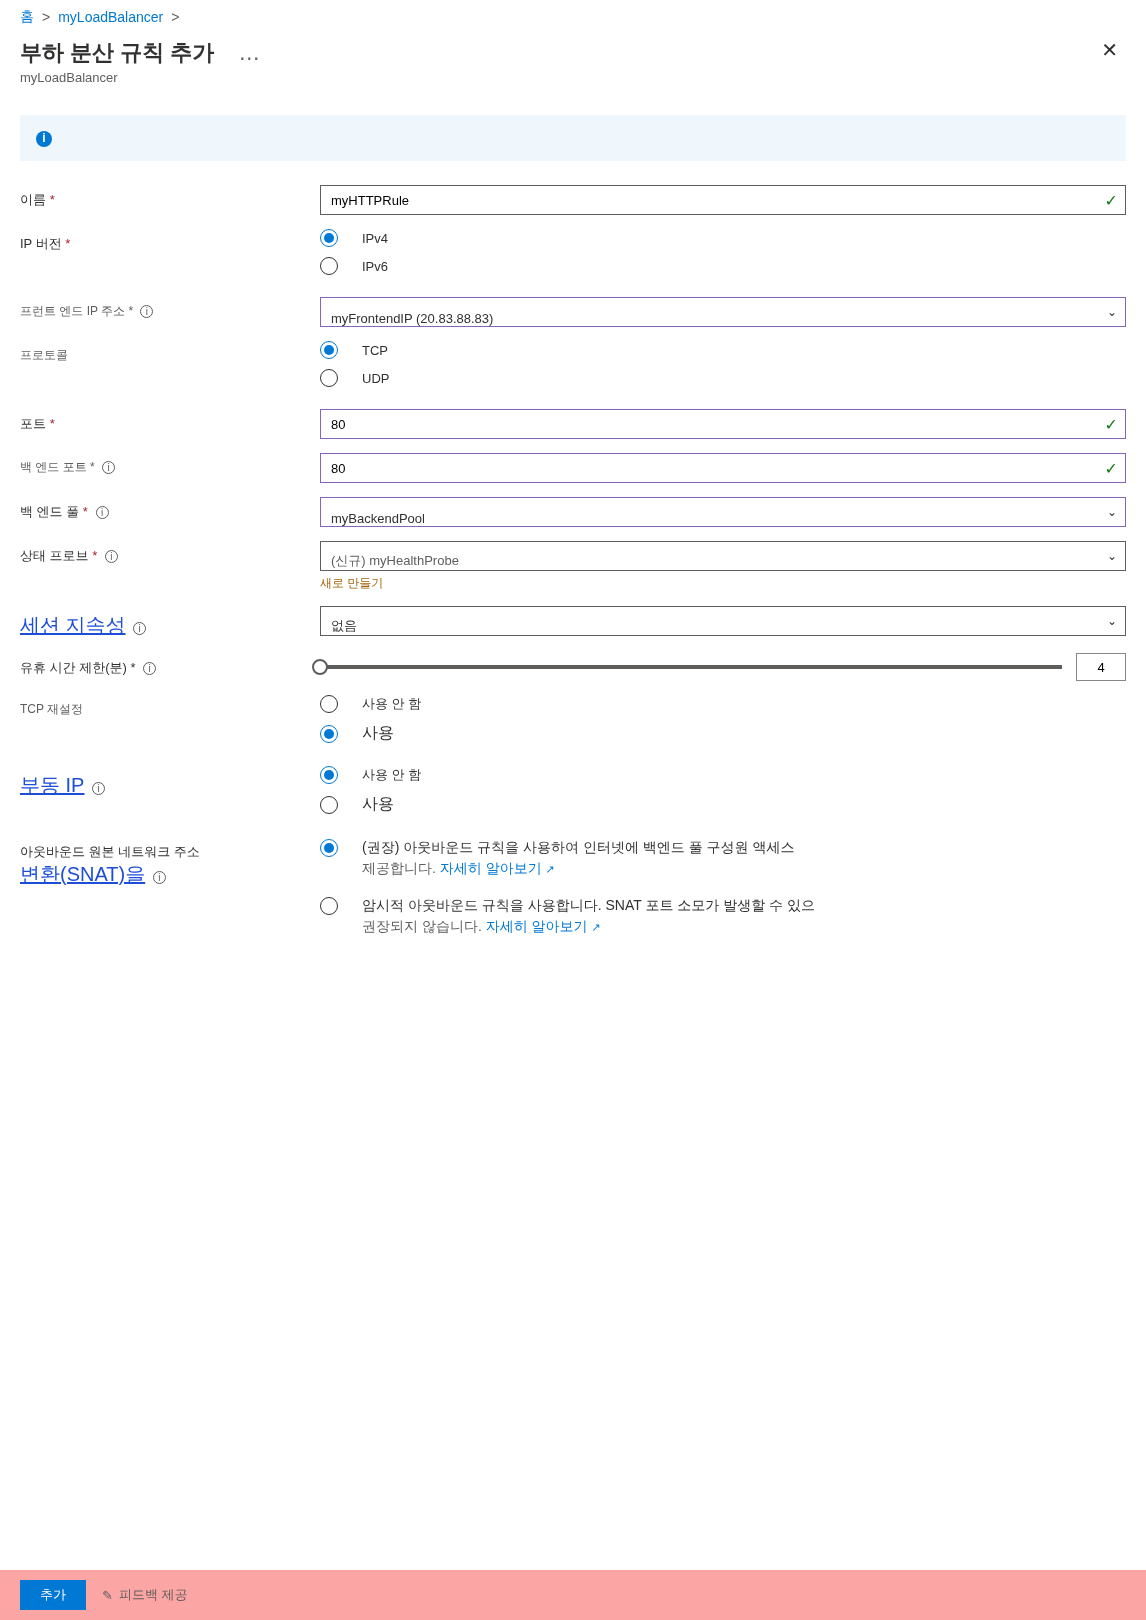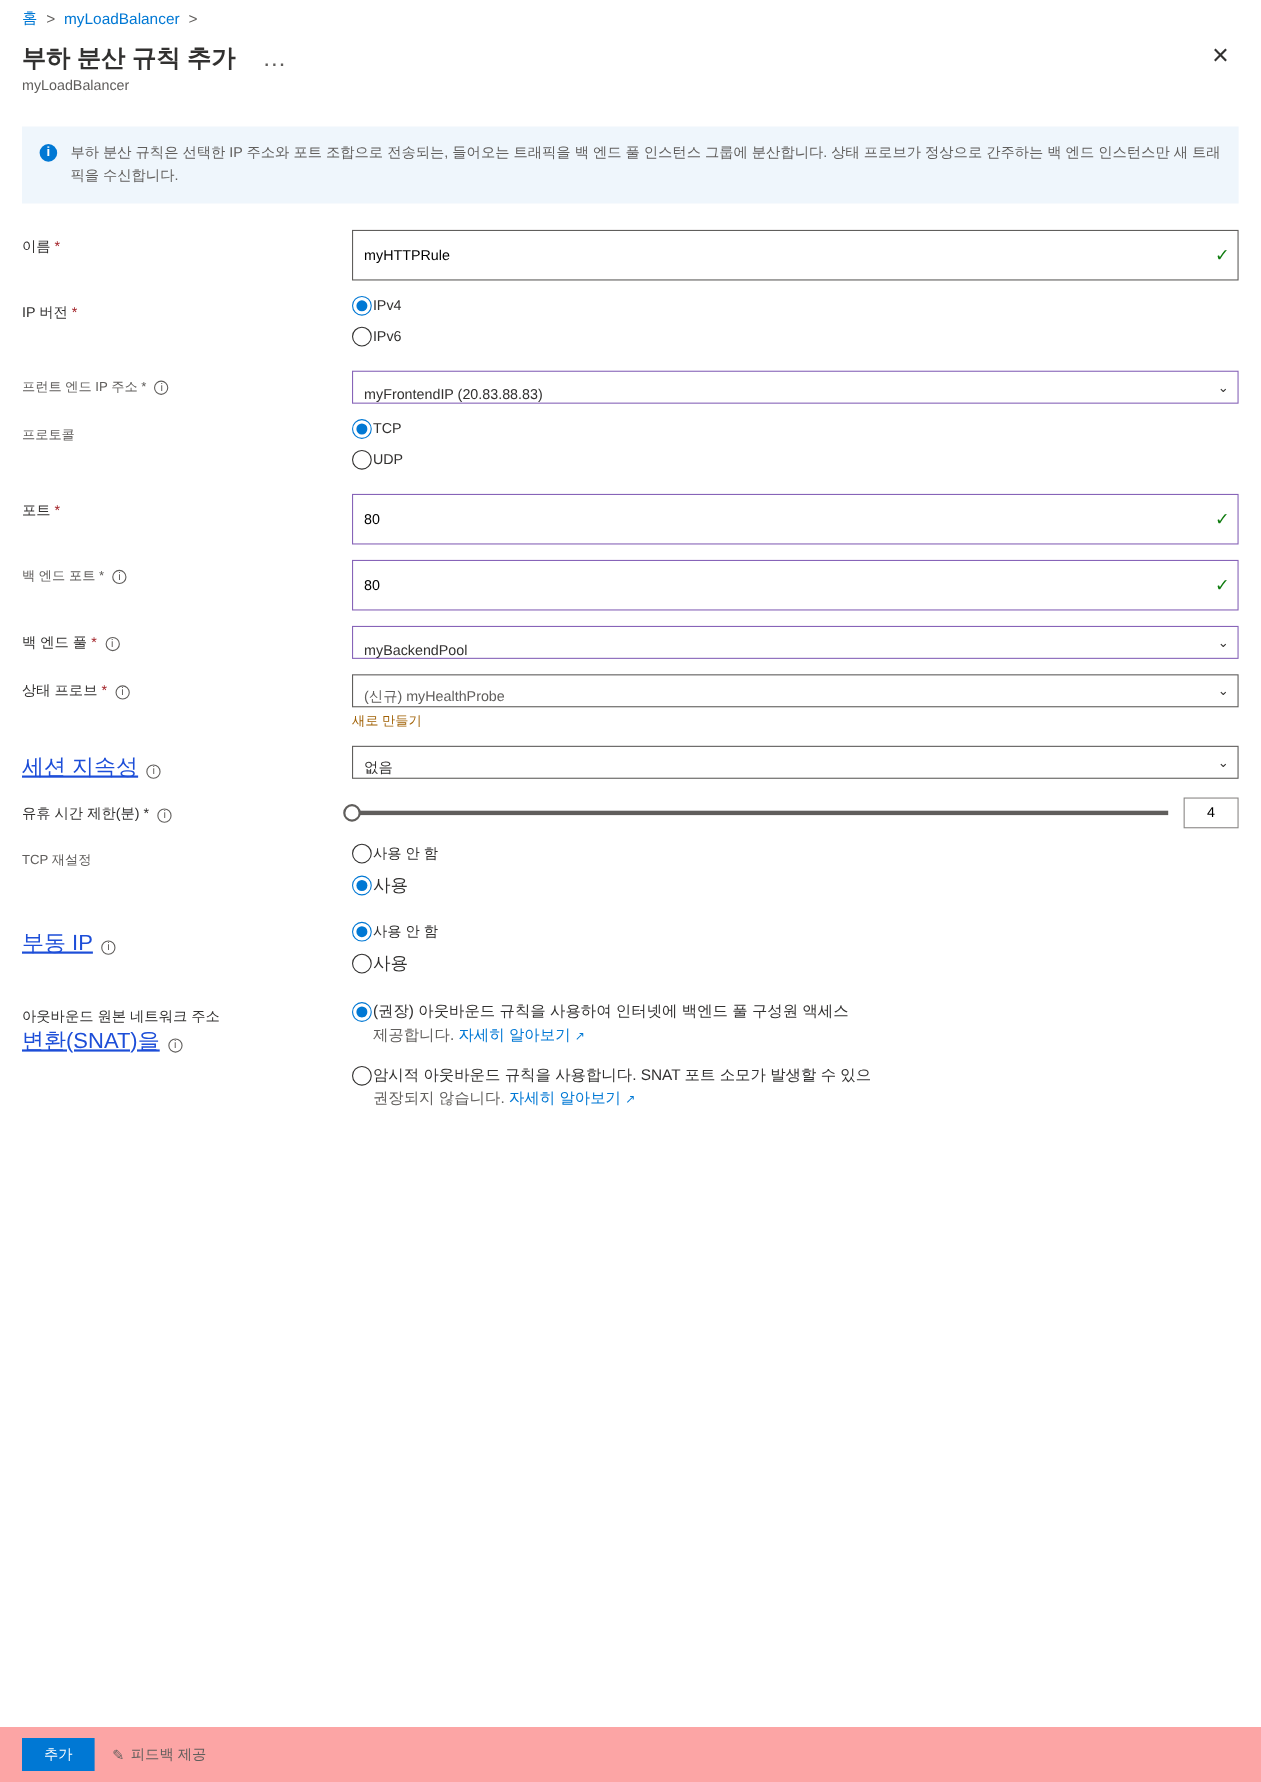--- a/index.html
+++ b/index.html
@@ -52,21 +52,21 @@
     .label-col.muted { color: #605e5c; font-size: 12px; }
     .label-col .req { color: #a4262c; }
     .label-col .info-i {
       display: inline-flex; width: 13px; height: 13px; border-radius: 50%;
       border: 1px solid #605e5c; color: #605e5c; font-size: 10px;
       align-items: center; justify-content: center; margin-left: 4px;
       font-style: normal;
     }
     .input-col { flex: 1; }
     .text-input {
-      width: 100%; height: 46px; padding: 0 36px 0 10px;
+      width: 100%; height: 30px; padding: 0 36px 0 10px;
       border: 1px solid #8a8886; font-size: 13px;
       font-family: inherit; outline: none;
     }
     .text-input.ok { border-color: #605e5c; }
     .input-wrap { position: relative; }
     .check-icon {
       position: absolute; right: 8px; top: 50%; transform: translateY(-50%);
       color: #107c10; font-size: 16px;
     }
     .select-wrap {
@@ -74,21 +74,21 @@
       border: 1px solid #605e5c; display: flex; align-items: flex-end;
       padding: 0 32px 0 10px; cursor: pointer; font-size: 13px;
     }
     .select-wrap.purple { border-color: #8764b8; }
     .select-wrap .chev {
       position: absolute; right: 8px; top: 50%; transform: translateY(-50%);
       font-size: 12px; color: #323130;
     }
     .select-wrap.muted-text { color: #605e5c; }
     .radio-group { display: flex; flex-direction: column; gap: 10px; }
-    .radio-item { display: flex; align-items: center; gap: 1px; font-size: 13px; cursor: pointer; }
+    .radio-item { display: flex; align-items: center; gap: 24px; font-size: 13px; cursor: pointer; }
     .radio-item.lg { font-size: 16px; }
     .radio-outer {
       width: 18px; height: 18px; border-radius: 50%;
       border: 1px solid #323130; display: flex; align-items: center; justify-content: center;
       flex-shrink: 0;
     }
     .radio-outer.selected { border-color: #0078d4; }
     .radio-inner { width: 10px; height: 10px; border-radius: 50%; background: #0078d4; }
     .link { color: #a16207; cursor: pointer; font-size: 12px; }
     .link-inline { color: #0078d4; cursor: pointer; }
@@ -139,21 +139,20 @@
       <h1 class="page-title">부하 분산 규칙 추가</h1>
       <span class="more-btn">…</span>
     </div>
     <div class="subtitle">myLoadBalancer</div>
   </div>
   <span class="close-btn">✕</span>
 </div>
 
 <div class="info-banner">
   <span class="info-icon">i</span>
-  <span>부하 분산 규칙은 선택한 IP 주소와 포트 조합으로 전송되는, 들어오는 트래픽을 백 엔드 풀 인스턴스 그룹에 분산합니다. 상태 프로브가 정상으로 간주하는 백 엔드 인스턴스만 새 트래픽을 수신합니다.</span>
 </div>
 
 <div class="form">
 
   <div class="row">
     <div class="label-col">
       <span>이름</span> <span class="req">*</span>
     </div>
     <div class="input-col">
       <div class="input-wrap">

